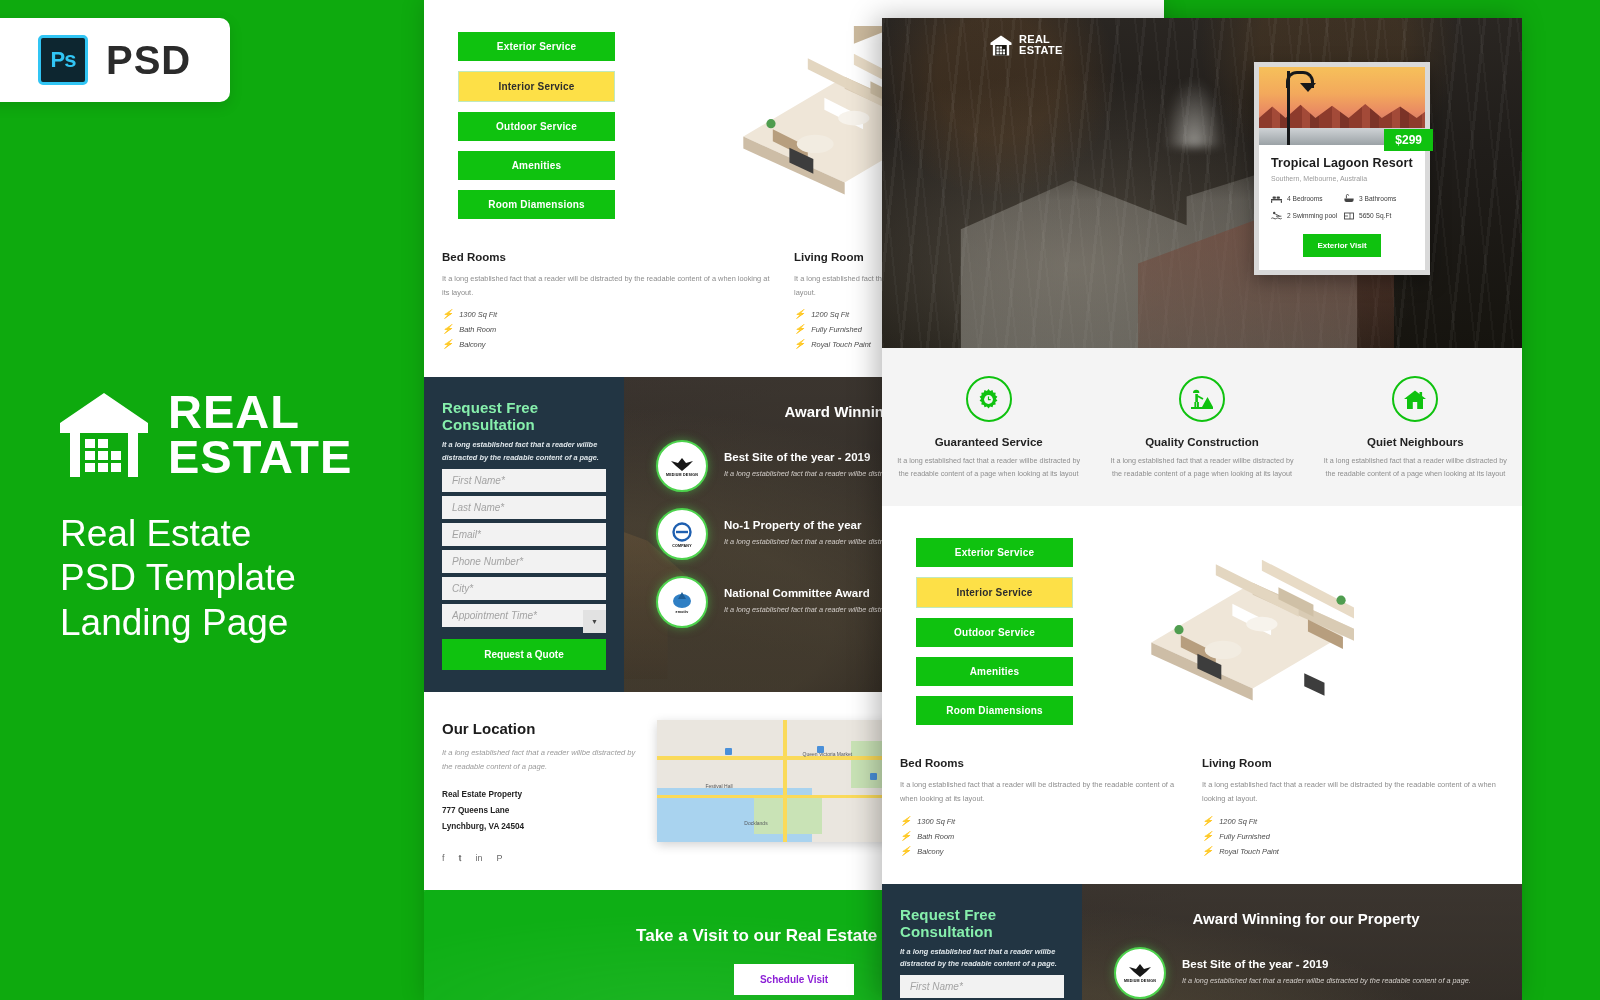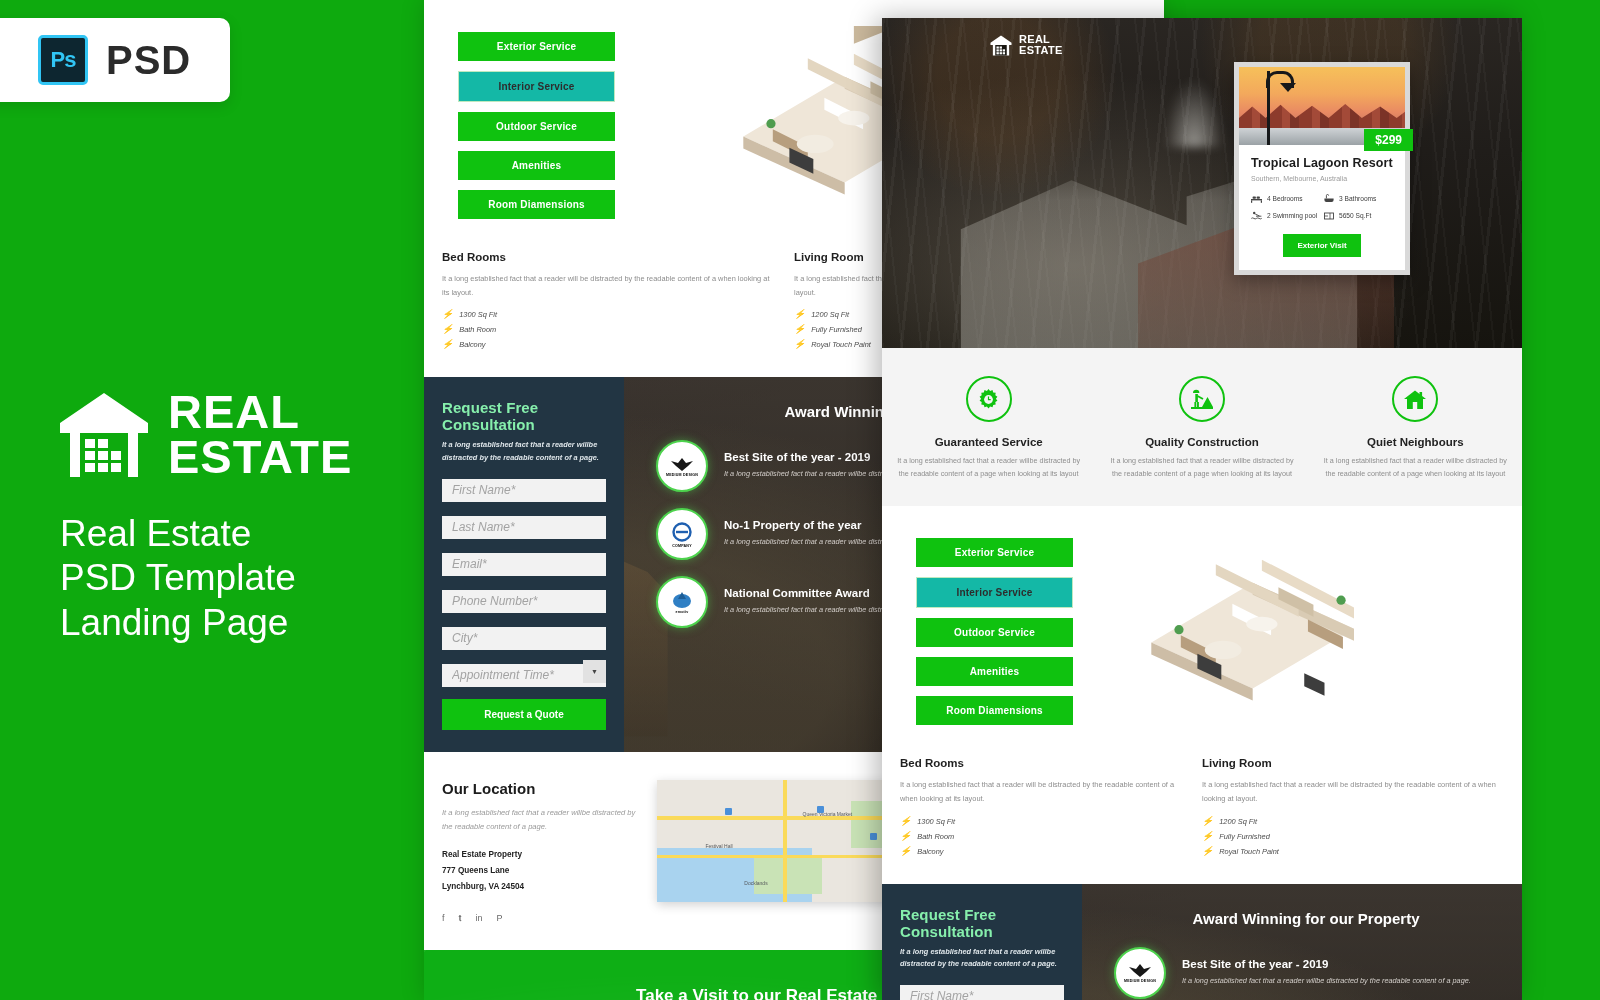--- a/index.html
+++ b/index.html
@@ -80,21 +80,21 @@
     background: radial-gradient(ellipse at 50% 100%, rgba(235,235,230,.55), rgba(235,235,230,0) 70%);
     filter: blur(4px);
   }
 
   .nav-logo { position: absolute; left: 108px; top: 16px; display: flex; align-items: center; gap: 7px; z-index: 3; }
   .nav-logo .logo-mark { width: 22px; height: 21px; }
   .nav-logo-text { color: #fff; font-weight: bold; font-size: 11px; line-height: 1.02; letter-spacing: .3px; }
 
   
   .prop-card {
-    position: absolute; right: 112px; top: 44px; width: 176px;
+    position: absolute; right: 92px; top: 44px; width: 176px;
     background: #fff; border: 5px solid #d9d9d9; z-index: 4;
     box-shadow: 0 6px 18px rgba(0,0,0,.35);
   }
   .prop-photo {
     height: 78px; position: relative; overflow: hidden;
     background: linear-gradient(180deg,#f6c05a 0%,#f3a95c 34%,#e98a63 58%,#cf7b63 72%,#9d6a5c 100%);
   }
   .prop-photo .roofs {
     position: absolute; left: 0; right: 0; bottom: 0; height: 56%;
     background:
@@ -142,21 +142,21 @@
   .feat-desc { font-size: 7.2px; color: #8e8e8e; line-height: 1.75; }
 
   
   .services-sec { display: flex; padding: 26px 16px 22px; }
   .svc-col { width: 175px; padding-left: 18px; padding-top: 6px; }
   .svc-btn {
     display: block; width: 100%; margin-bottom: 10px; padding: 9px 0;
     background: #0fc20f; color: #fff; border: none; font-size: 10px; font-weight: bold;
     text-align: center; cursor: pointer; letter-spacing: .2px;
   }
-  .svc-btn.ghost { background: #14b8a6; color: #2d2d2d; border: 1px solid #bfe9bf; }
+  .svc-btn.ghost { background: #fde047; color: #2d2d2d; border: 1px solid #bfe9bf; }
   .plan-col { flex: 1; position: relative; }
   .floorplan { position: relative; width: 100%; height: 175px; }
 
   .rooms { display: flex; padding: 0 0 22px 0; }
   .room { width: 50%; padding: 0 20px 0 0; }
   .room:first-child { padding-left: 18px; }
   .room-title { font-size: 11.5px; font-weight: bold; color: #1f1f1f; margin-bottom: 9px; }
   .room-desc { font-size: 7.4px; color: #8d8d8d; line-height: 1.85; }
   .room-list { margin-top: 11px; }
   .room-li { display: flex; align-items: center; gap: 6px; font-size: 7.4px; font-style: italic; color: #4b4b4b; margin-bottom: 6px; }
@@ -179,22 +179,22 @@
     background: linear-gradient(180deg, rgba(120,95,62,.42), rgba(60,48,34,.25));
     clip-path: polygon(0 46%, 20% 20%, 50% 4%, 80% 20%, 100% 46%, 88% 46%, 88% 100%, 12% 100%, 12% 46%);
   }
   .consult {
     position: relative; width: 200px; flex: none;
     background: #223543; padding: 22px 18px 22px;
   }
   .consult-title { color: #86efac; font-size: 15px; font-weight: bold; letter-spacing: .1px; }
   .consult-sub { color: #dfe6ea; font-size: 7.4px; font-style: italic; font-weight: bold; line-height: 1.7; margin-top: 6px; }
   .field {
-    width: 100%; margin-top: 14px; background: #f2f2f2; border: none; height: 23px;
-    padding: 0 10px; font-size: 12px; font-style: italic; color: #9a9a9a;
+    width: 100%; margin-top: 4px; background: #f2f2f2; border: none; height: 23px;
+    padding: 0 10px; font-size: 10px; font-style: italic; color: #9a9a9a;
     font-family: "Liberation Sans", sans-serif;
   }
   .field::placeholder { color: #a3a3a3; font-style: italic; }
   .select-wrap { position: relative; }
   .select-wrap .caret {
     position: absolute; right: 0; top: 10px; width: 23px; height: 23px; background: #e2e2e2;
     display: flex; align-items: center; justify-content: center; font-size: 7px; color: #444;
   }
   .quote-btn {
     width: 100%; margin-top: 12px; background: #0fc20f; color: #fff; border: none;

